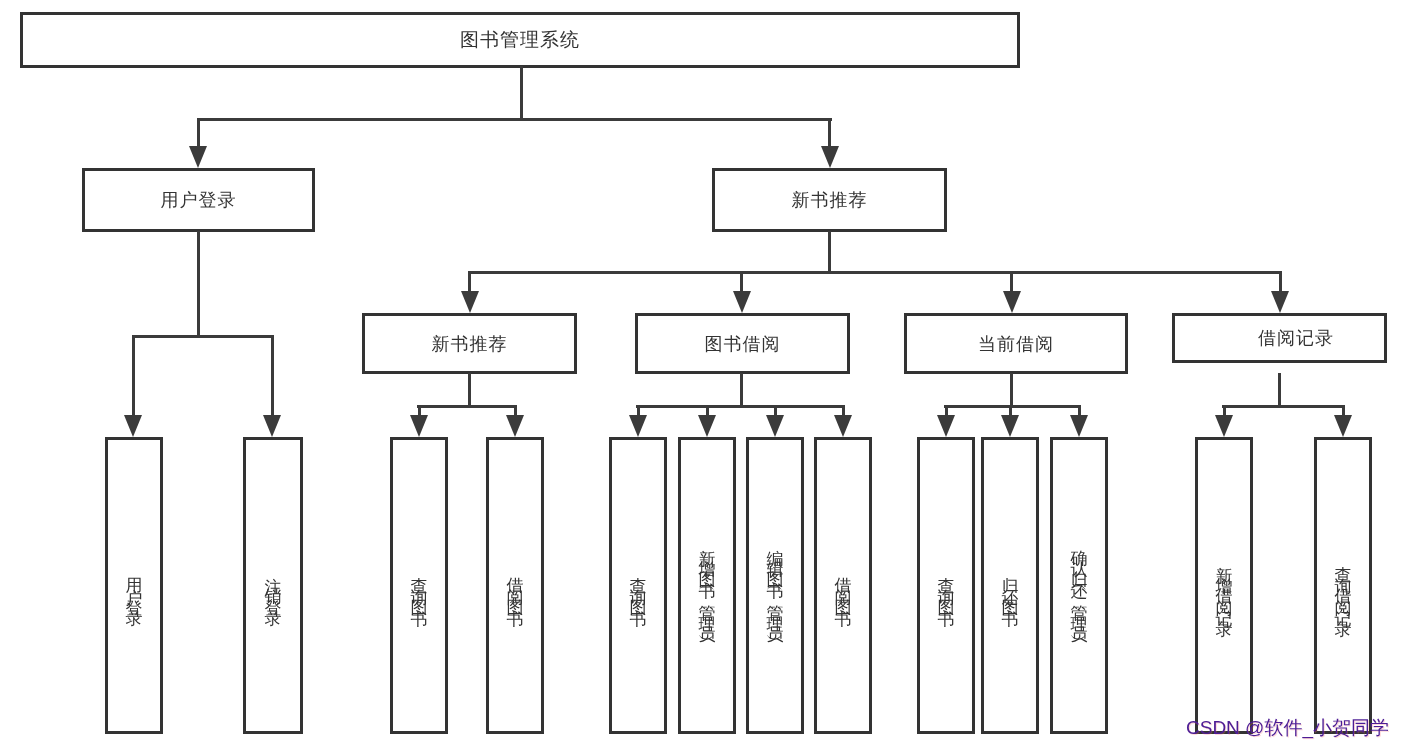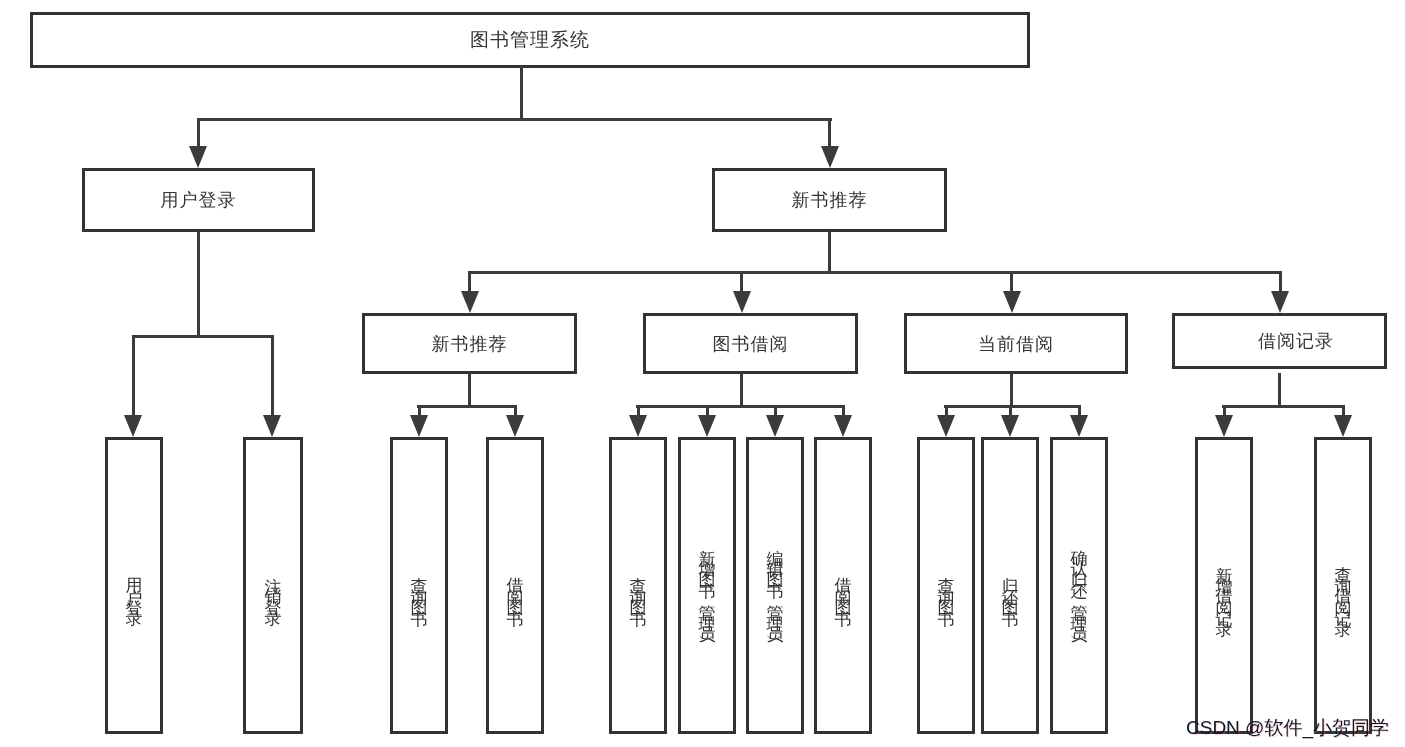--- a/index.html
+++ b/index.html
@@ -22,30 +22,30 @@
   }
   .vl{position:absolute;width:3px;background:#3b3b3b;}
   .hl{position:absolute;height:3px;background:#3b3b3b;}
   .ah{
     position:absolute;width:0;height:0;
     border-left:9px solid transparent;border-right:9px solid transparent;
     border-top:22px solid #3b3b3b;
   }
   .watermark{
     position:absolute;left:1186px;top:715px;z-index:5;
-    font-size:19px;color:#0f172a;white-space:nowrap;
+    font-size:19px;color:#4c1d95;white-space:nowrap;
     text-shadow:1px 1px 0 rgba(250,120,120,0.28);
   }
 </style>
 </head>
 <body>
 
 <div class="canvas">
 
-  <div class="box rootbox" style="left:30px;top:12px;width:1000px;height:56px;">图书管理系统</div>
+  <div class="box rootbox" style="left:20px;top:12px;width:1000px;height:56px;">图书管理系统</div>
 
   <div class="vl" style="left:520px;top:66px;height:55px;"></div>
   <div class="hl" style="left:197px;top:118px;width:635px;"></div>
   <div class="vl" style="left:197px;top:118px;height:32px;"></div>
   <div class="ah" style="left:189px;top:146px;"></div>
   <div class="vl" style="left:828px;top:118px;height:32px;"></div>
   <div class="ah" style="left:821px;top:146px;"></div>
 
   <div class="box" style="left:82px;top:168px;width:233px;height:64px;">用户登录</div>
   <div class="box" style="left:712px;top:168px;width:235px;height:64px;">新书推荐</div>
@@ -62,23 +62,23 @@
   <div class="vl" style="left:468px;top:271px;height:23px;"></div>
   <div class="ah" style="left:461px;top:291px;"></div>
   <div class="vl" style="left:740px;top:271px;height:23px;"></div>
   <div class="ah" style="left:733px;top:291px;"></div>
   <div class="vl" style="left:1010px;top:271px;height:23px;"></div>
   <div class="ah" style="left:1003px;top:291px;"></div>
   <div class="vl" style="left:1279px;top:271px;height:23px;"></div>
   <div class="ah" style="left:1271px;top:291px;"></div>
 
   <div class="box" style="left:362px;top:313px;width:215px;height:61px;">新书推荐</div>
-  <div class="box" style="left:635px;top:313px;width:215px;height:61px;margin-left:8px;">图书借阅</div>
+  <div class="box" style="left:635px;top:313px;width:215px;height:61px;">图书借阅</div>
   <div class="box" style="left:904px;top:313px;width:224px;height:61px;">当前借阅</div>
-  <div class="box" style="left:1172px;top:313px;width:215px;height:56px;padding-left:33px;">借阅记录</div>
+  <div class="box" style="left:1172px;top:313px;width:215px;height:50px;padding-left:33px;">借阅记录</div>
 
   <div class="vl" style="left:468px;top:373px;height:35px;"></div>
   <div class="vl" style="left:740px;top:373px;height:35px;"></div>
   <div class="vl" style="left:1010px;top:373px;height:35px;"></div>
   <div class="vl" style="left:1278px;top:373px;height:35px;"></div>
 
   <div class="hl" style="left:417px;top:405px;width:100px;"></div>
   <div class="hl" style="left:636px;top:405px;width:209px;"></div>
   <div class="hl" style="left:944px;top:405px;width:137px;"></div>
   <div class="hl" style="left:1222px;top:405px;width:123px;"></div>

